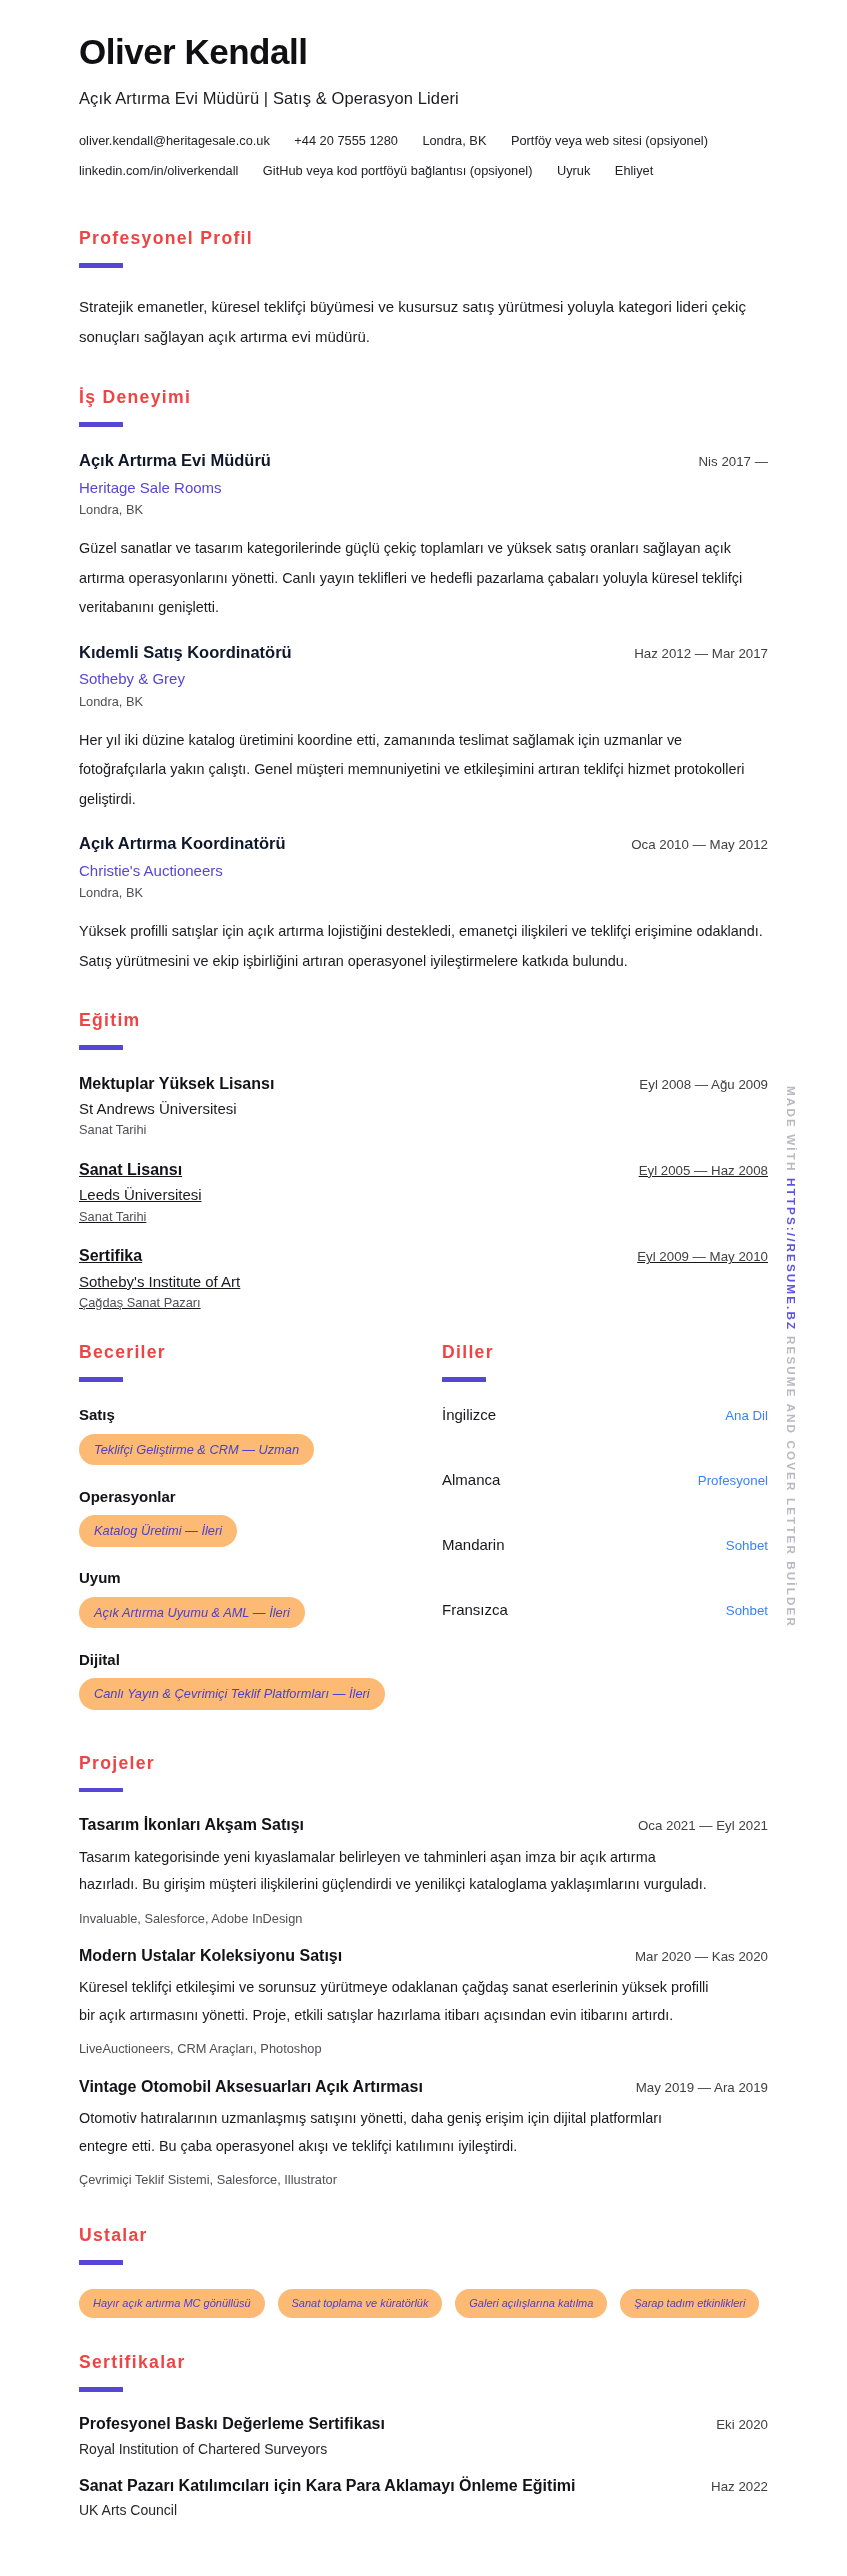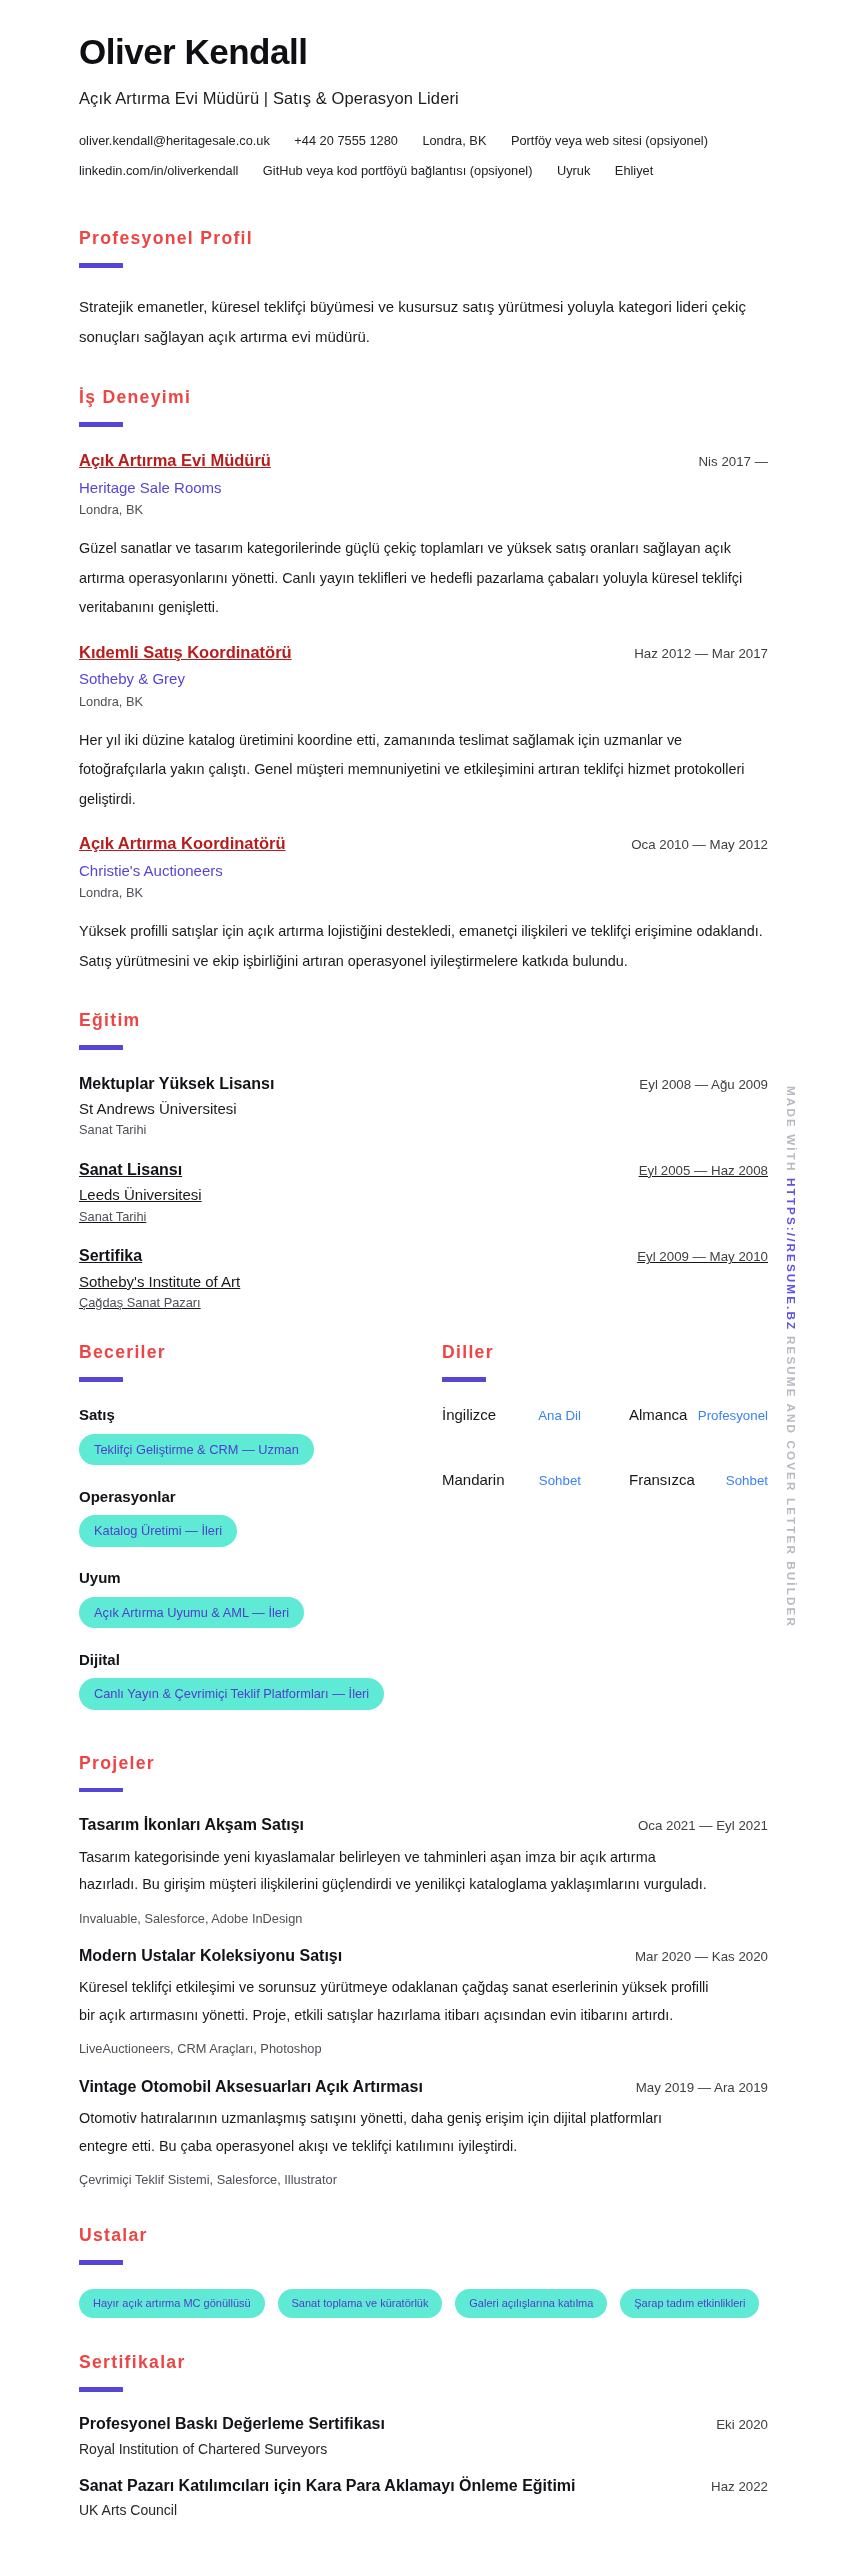--- a/index.html
+++ b/index.html
@@ -70,21 +70,21 @@
 
   
   .job { margin-top: 24.5px; }
   .job + .job { margin-top: 20px; }
   .row-between {
     display: flex;
     justify-content: space-between;
     align-items: baseline;
     gap: 16px;
   }
-  .job-title { font-size: 16.5px; font-weight: 700; color: #b91c1c; text-decoration: underline; }
+  .job-title { font-size: 16.5px; font-weight: 700; color: #0f172a; }
   .item-dates { font-size: 13.3px; color: #404040; white-space: nowrap; }
   .job-company { margin-top: 8.5px; font-size: 15px; color: #5646d6; }
   .job-location { margin-top: 6.4px; font-size: 12.8px; color: #4f4f57; }
   .job-desc {
     margin-top: 17px;
     font-size: 14.4px;
     line-height: 2.05;
     color: #1a1a1f;
     max-width: 710px;
   }
@@ -101,32 +101,33 @@
     grid-template-columns: 1fr 1fr;
     column-gap: 37px;
     margin-top: 32px;
   }
   .skill-group { margin-top: 22.4px; }
   .skill-group.first { margin-top: 24.5px; }
   .skill-label { font-size: 15px; font-weight: 700; color: #121217; }
   .chip {
     display: inline-block;
     margin-top: 10.7px;
-    background: #5eead4;
+    background: #fdba74;
     color: #4e41cc;
     font-size: 12.8px;
     line-height: 1.2;
     padding: 8px 15px;
     border-radius: 533px;
     white-space: nowrap;
+    font-style: italic;
   }
   .lang-grid {
     margin-top: 24.5px;
     display: grid;
-    grid-template-columns: 1fr 1fr;
+    grid-template-columns: 1fr;
     column-gap: 23.5px;
     row-gap: 22.4px;
     gap: 48px;
   }
   .lang-item { display: flex; justify-content: space-between; align-items: baseline; gap: 8.5px; }
   .lang-name { font-size: 15px; color: #17171b; }
   .lang-level { font-size: 13.3px; color: #3b82f6; white-space: nowrap; }
 
   
   .proj-item { margin-top: 23.5px; }

